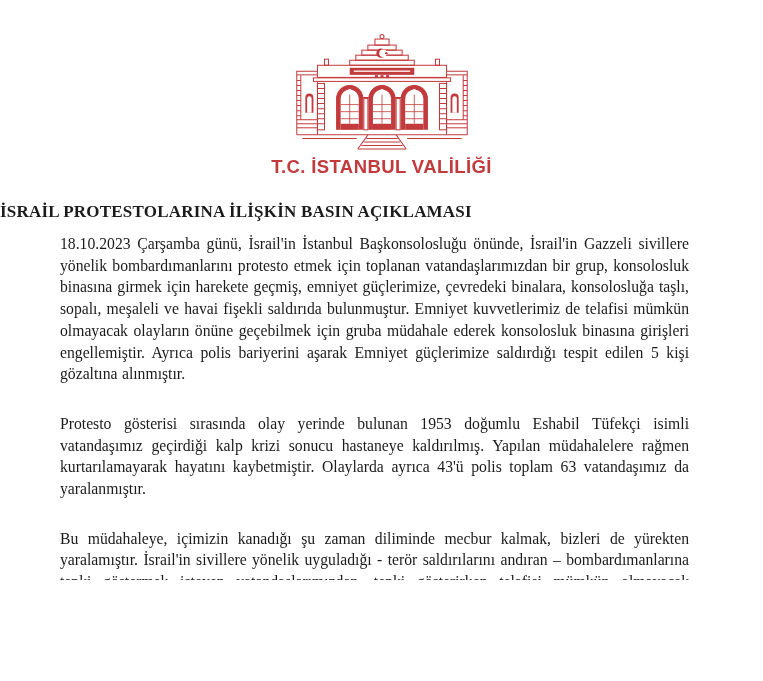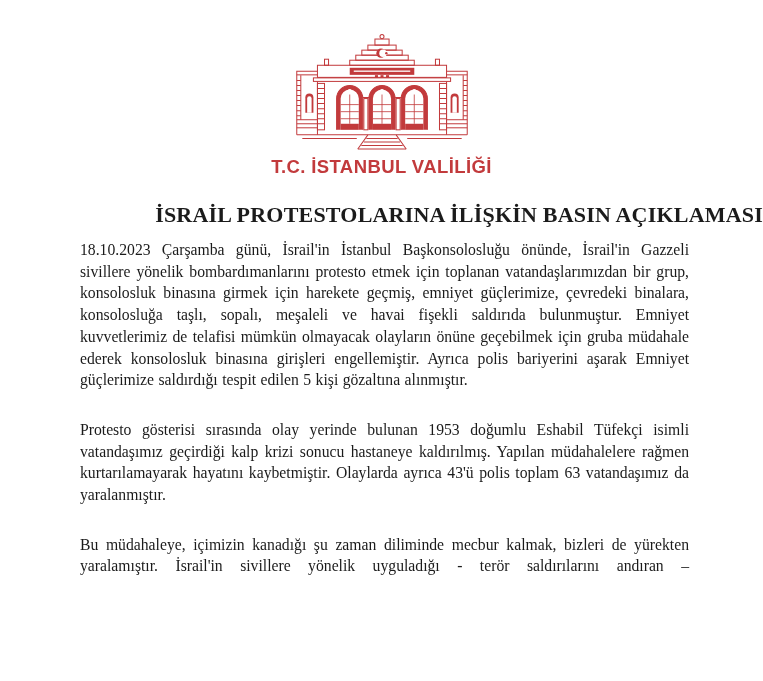--- a/index.html
+++ b/index.html
@@ -28,29 +28,29 @@
   .logo-wordmark {
     margin-top: 5px;
     font-family: "Liberation Sans", sans-serif;
     font-size: 18.5px;
     font-weight: 600;
     letter-spacing: 0.4px;
     color: var(--accent, #c23a3c);
   }
   .doc-title {
     margin: 24px 0 11px 0;
-    text-align: right;
+    text-align: left;
     font-family: "Liberation Serif", serif;
-    font-size: 22px;
+    font-size: 17px;
     font-weight: 700;
     letter-spacing: 0.2px;
     color: var(--text, #1b1b1b);
   }
   .doc-body {
-    padding: 0 74px 0 80px;
+    padding: 0 74px 0 60px;
   }
   .doc-body p {
     margin: 0 0 28px 0;
     font-size: 15.7px;
     line-height: 21.7px;
     text-align: justify;
     text-justify: inter-word;
     word-spacing: 0.5px;
     hyphens: none;
   }

